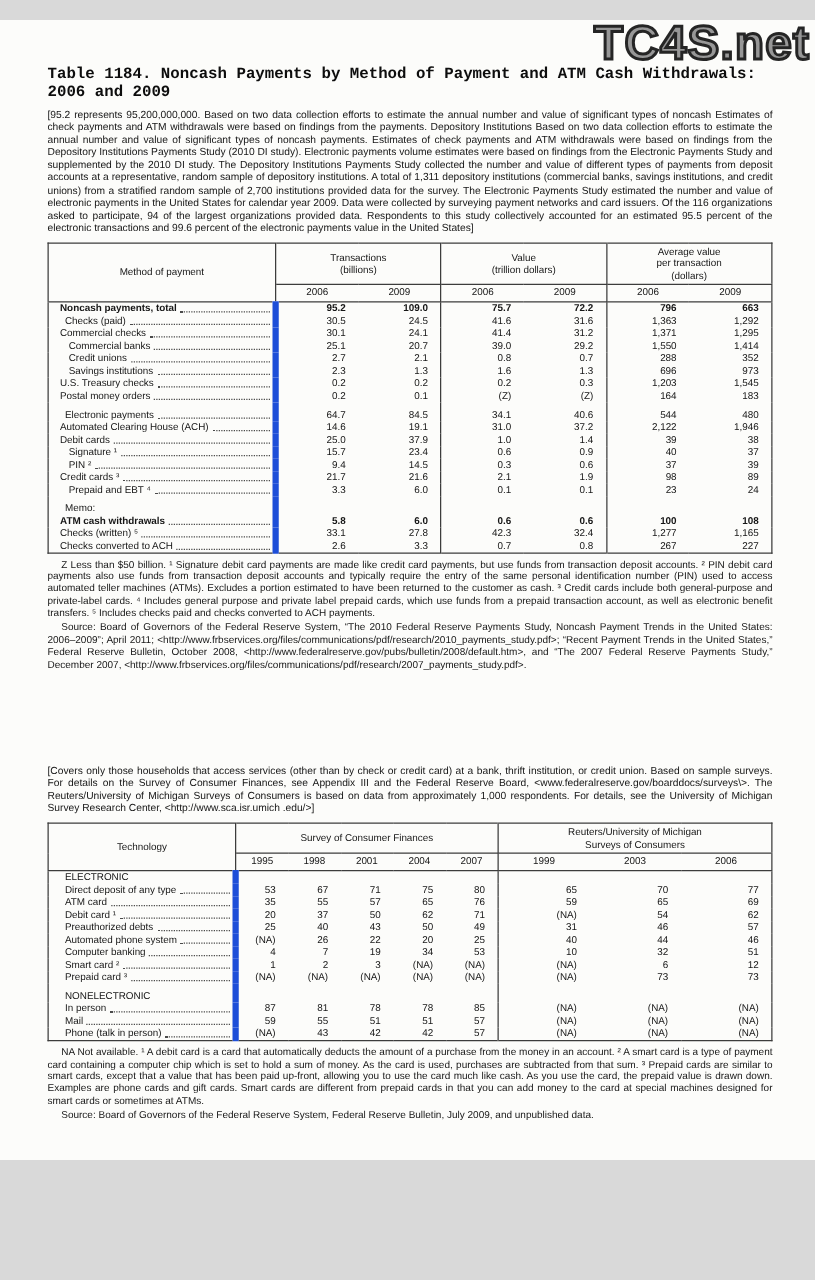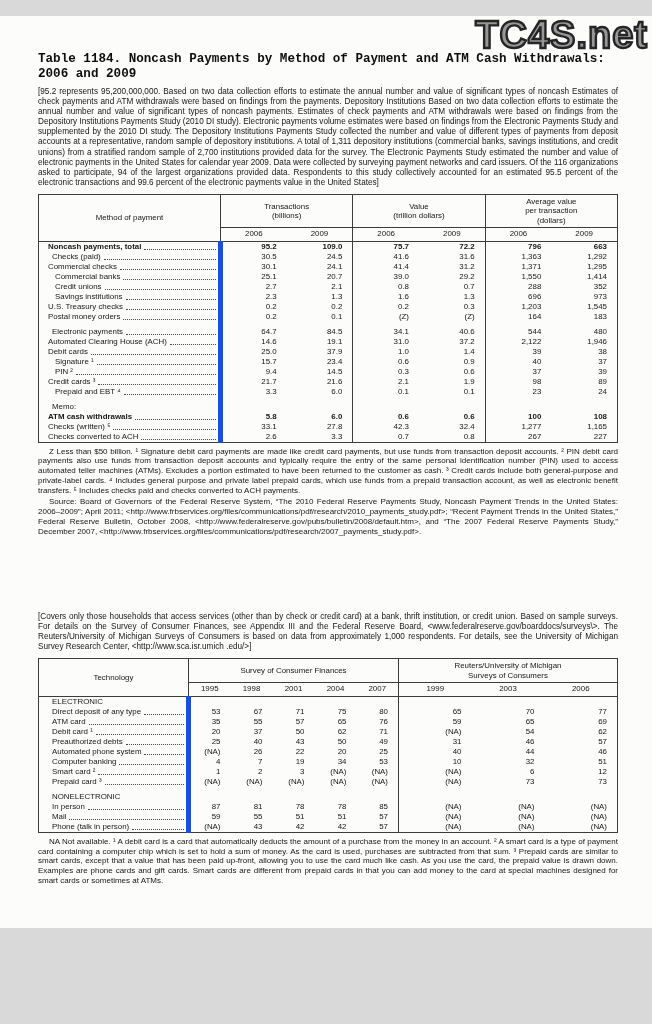--- a/index.html
+++ b/index.html
@@ -626,20 +626,21 @@
             <td class="num gb">57</td>
             <td class="num">(NA)</td>
             <td class="num">(NA)</td>
             <td class="num">(NA)</td>
           </tr>
         </tbody>
     </table>
 
     <div class="fnblock">
       <div class="fn">NA Not available. ¹ A debit card is a card that automatically deducts the amount of a purchase from the money in an account. ² A smart card is a type of payment card containing a computer chip which is set to hold a sum of money. As the card is used, purchases are subtracted from that sum. ³ Prepaid cards are similar to smart cards, except that a value that has been paid up-front, allowing you to use the card much like cash. As you use the card, the prepaid value is drawn down. Examples are phone cards and gift cards. Smart cards are different from prepaid cards in that you can add money to the card at special machines designed for smart cards or sometimes at ATMs.</div>
+      <div class="src">Source: Board of Governors of the Federal Reserve System, Federal Reserve Bulletin, July 2009, and unpublished data.</div>
     </div>
   </div>
 
   <div class="sec-footer">
     <span>Banking, Finance, and Insurance</span><span class="pgnum">739</span>
   </div>
   <div class="bureau">U.S. Census Bureau, Statistical Abstract of the United States: 2012</div>
 
   <div class="wm-bottom">TradersXtreme.com</div>
 

